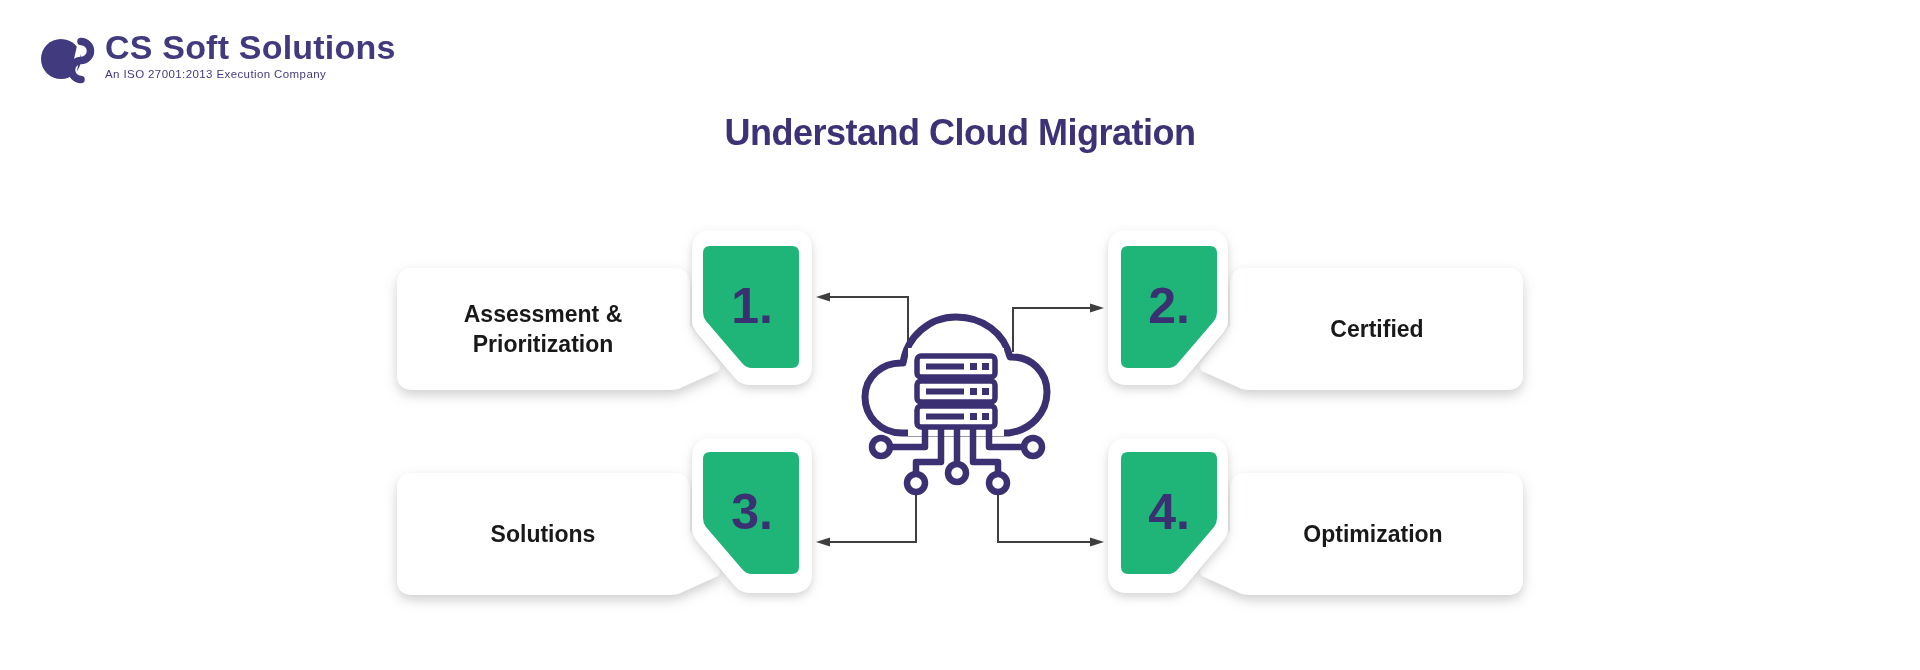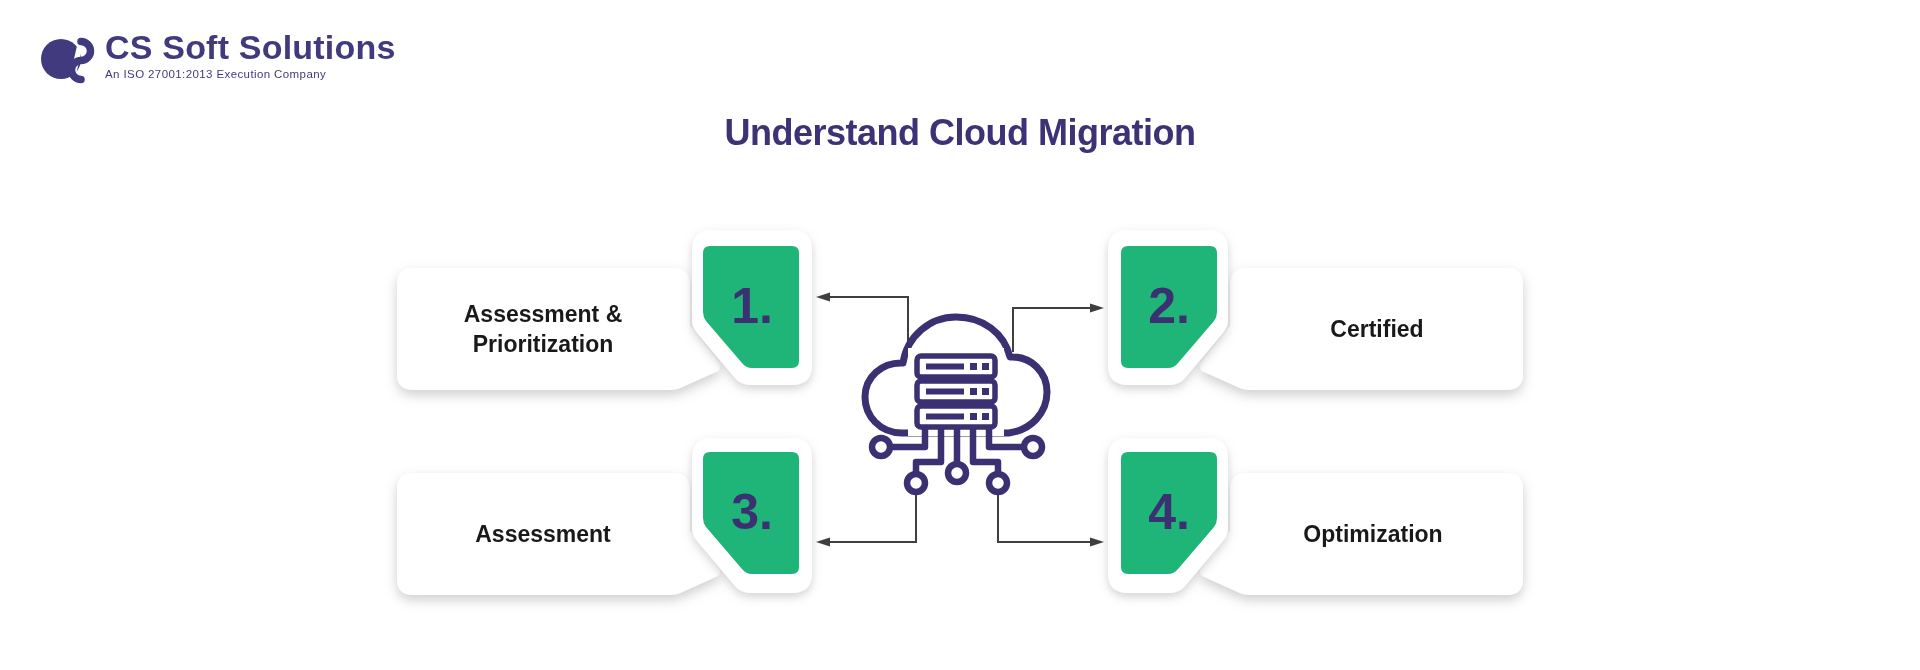--- a/index.html
+++ b/index.html
@@ -139,16 +139,16 @@
     </g>
   </svg>
 
   <div class="step-number" style="left:752px;top:306px;">1.</div>
   <div class="step-number" style="left:1169px;top:306px;">2.</div>
   <div class="step-number" style="left:752px;top:512px;">3.</div>
   <div class="step-number" style="left:1169px;top:512px;">4.</div>
 
   <div class="card-label" style="left:543px;top:329px;width:200px;">Assessment &amp; Prioritization</div>
   <div class="card-label" style="left:1377px;top:329px;">Certified</div>
-  <div class="card-label" style="left:543px;top:534px;">Assessment</div>
+  <div class="card-label" style="left:543px;top:534px;">Solutions</div>
   <div class="card-label" style="left:1373px;top:534px;">Optimization</div>
 
 </div>
 
 </body></html>

